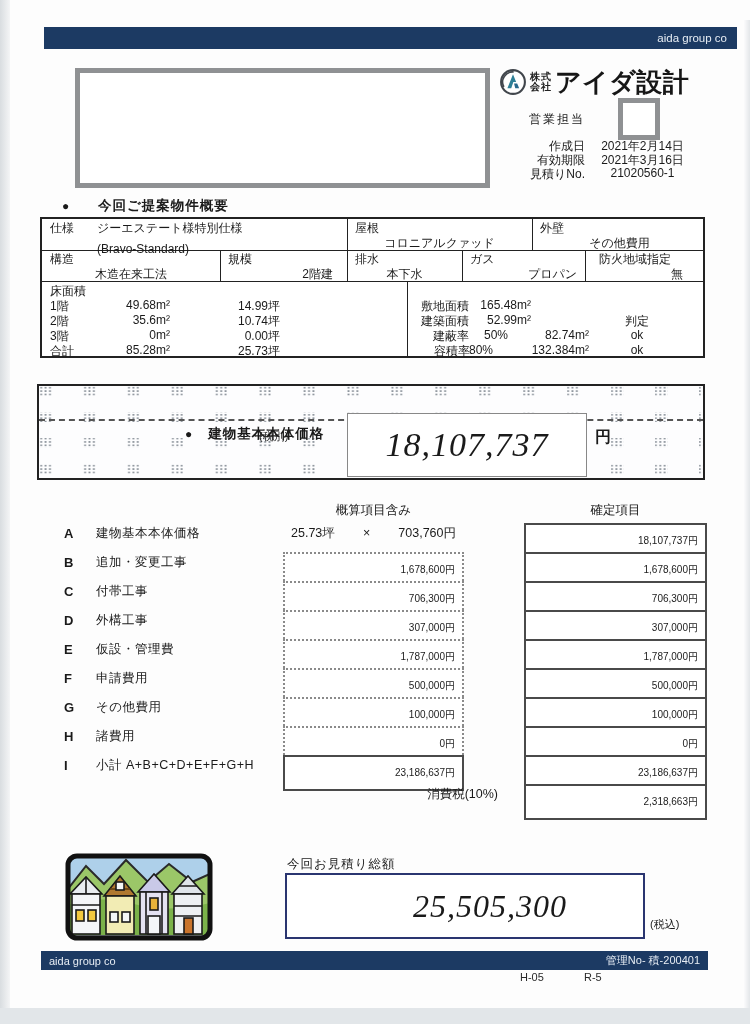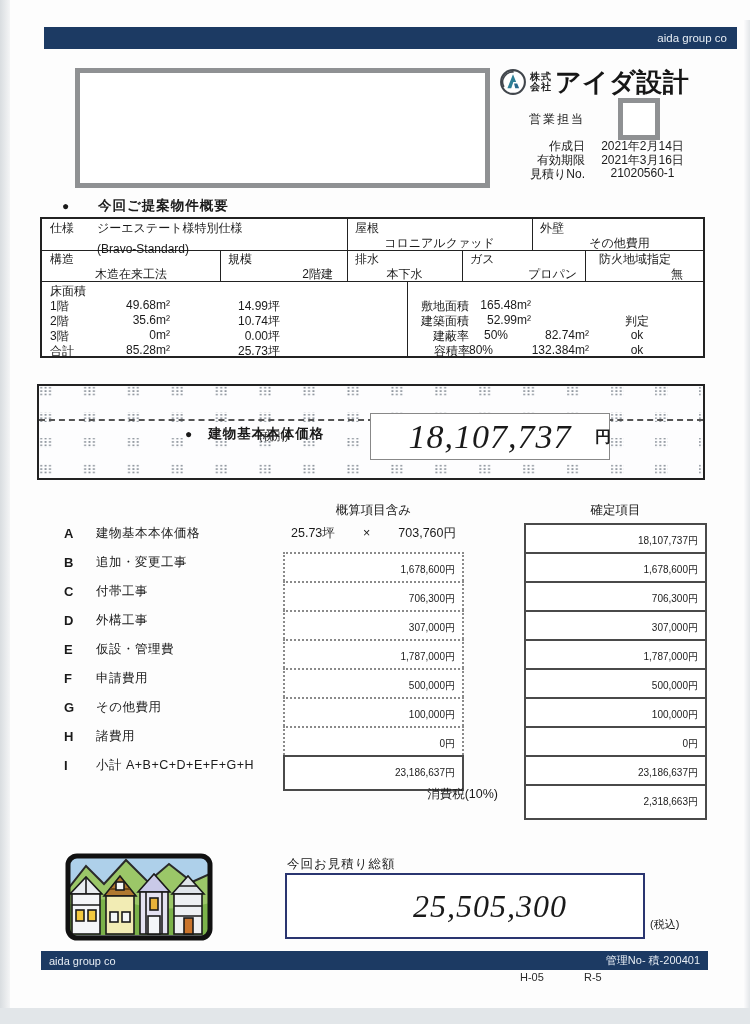--- a/index.html
+++ b/index.html
@@ -47,23 +47,23 @@
                 background-image:
                   repeating-linear-gradient(90deg, transparent 0 13px, #fdfdfe 13px 44px),
                   repeating-linear-gradient(180deg, transparent 0 10px, #fdfdfe 10px 26px),
                   radial-gradient(circle, #8d949c 0.8px, transparent 1.2px);
                 background-size: 44px 100%, 100% 26px, 4.4px 3.4px; }
   .band-dash { position:absolute; left:0; right:0; top:33px; border-top:2px dashed #555; }
   .band-label-wrap { position:absolute; left:146px; top:39px; display:flex; gap:16px; align-items:center; }
   .band-bullet { font-size:12px; }
   .band-label { font-size:13.5px; font-weight:bold; letter-spacing:1px; }
   .band-taxnote { position:absolute; left:220px; top:43px; font-size:11px; }
-  .band-price-box { position:absolute; left:308px; top:27px; width:240px; height:47px; border:1.5px solid #888; background:#fff;
+  .band-price-box { position:absolute; left:308px; top:27px; width:240px; height:64px; border:1.5px solid #888; background:#fff;
                     display:flex; align-items:center; justify-content:center;
-                    font-family:"Liberation Serif","DejaVu Serif",serif; font-style:italic; font-size:34px; letter-spacing:1px;margin-left:23px; }
+                    font-family:"Liberation Serif","DejaVu Serif",serif; font-style:italic; font-size:34px; letter-spacing:1px; }
   .band-unit { position:absolute; left:556px; top:41px; font-size:16px; font-weight:bold; }
 
   
   .col-header { position:absolute; top:502px; font-size:12.5px; text-align:center; }
   .item-row { position:absolute; left:0; width:750px; height:22px; }
   .item-letter { position:absolute; left:64px; width:22px; font-weight:bold; font-size:13px; line-height:21px; }
   .item-name { position:absolute; left:96px; font-size:12.5px; line-height:21px; letter-spacing:0.5px; white-space:nowrap; }
   .box { position:absolute; height:26px; display:flex; align-items:center; justify-content:flex-end;
          padding:16px 7px; font-size:10px; background:#fff; }
   .box.est { left:283px; width:181px; border:2px dotted #8a8a8a; }

